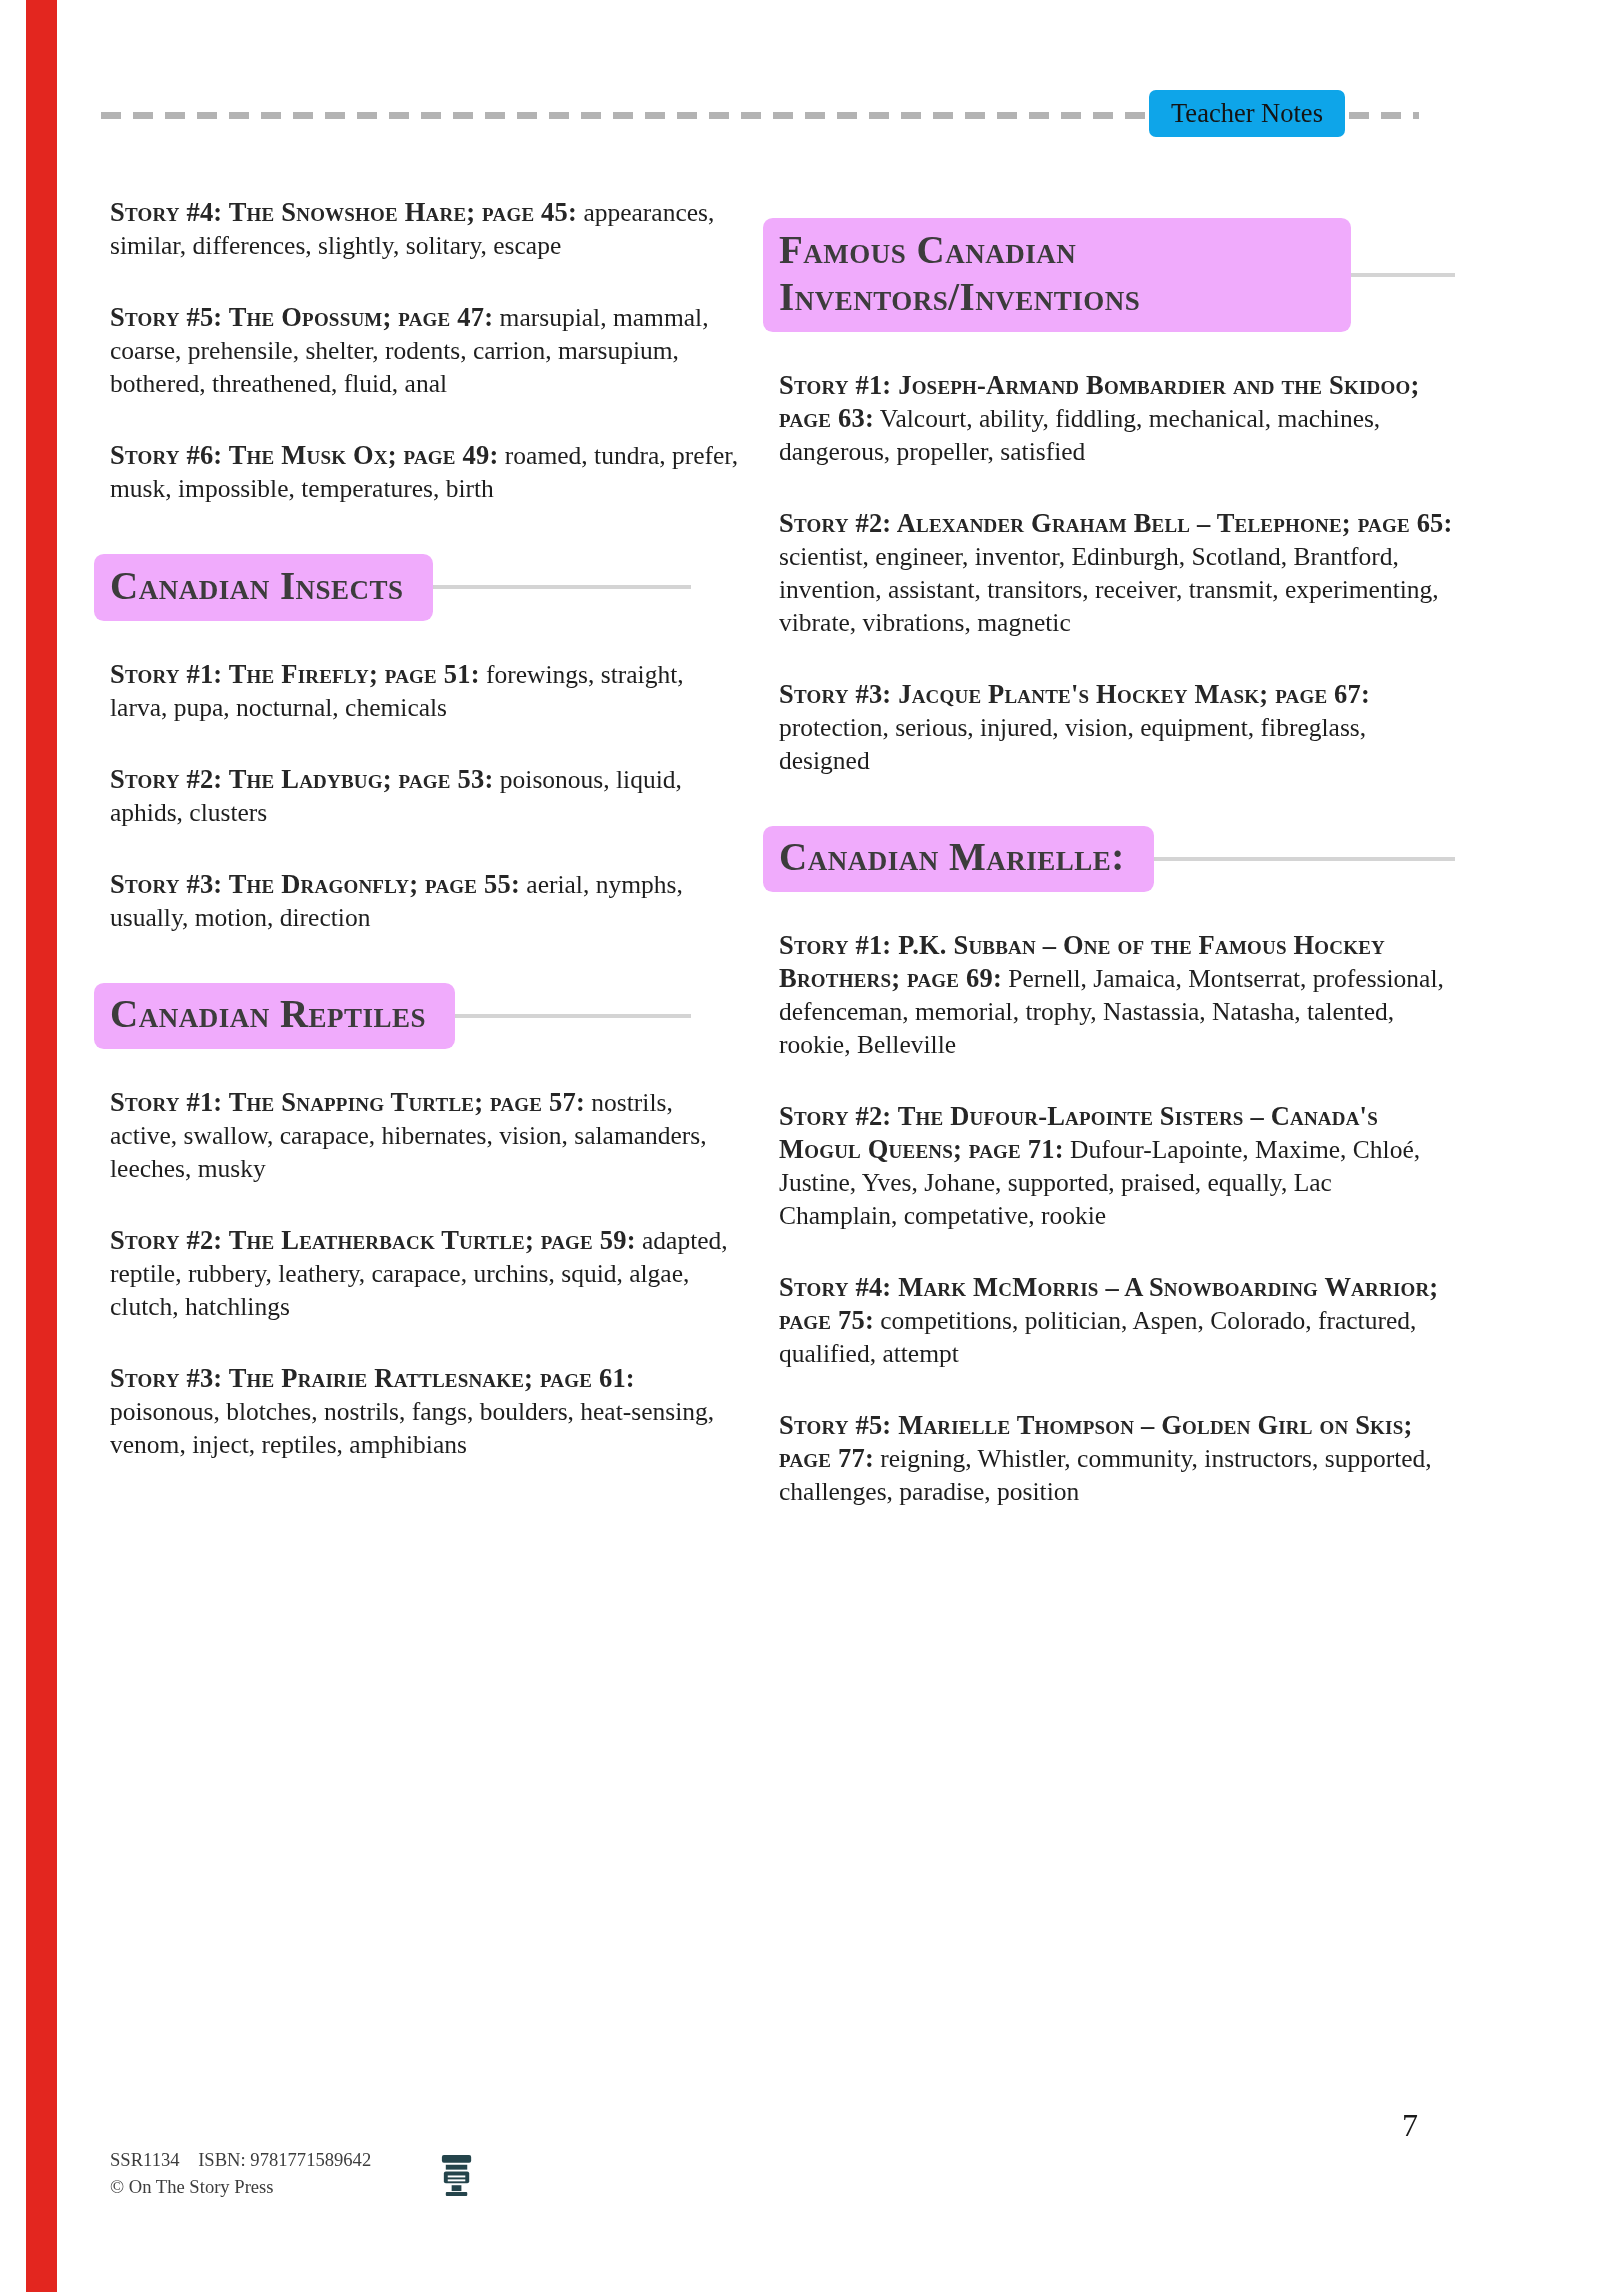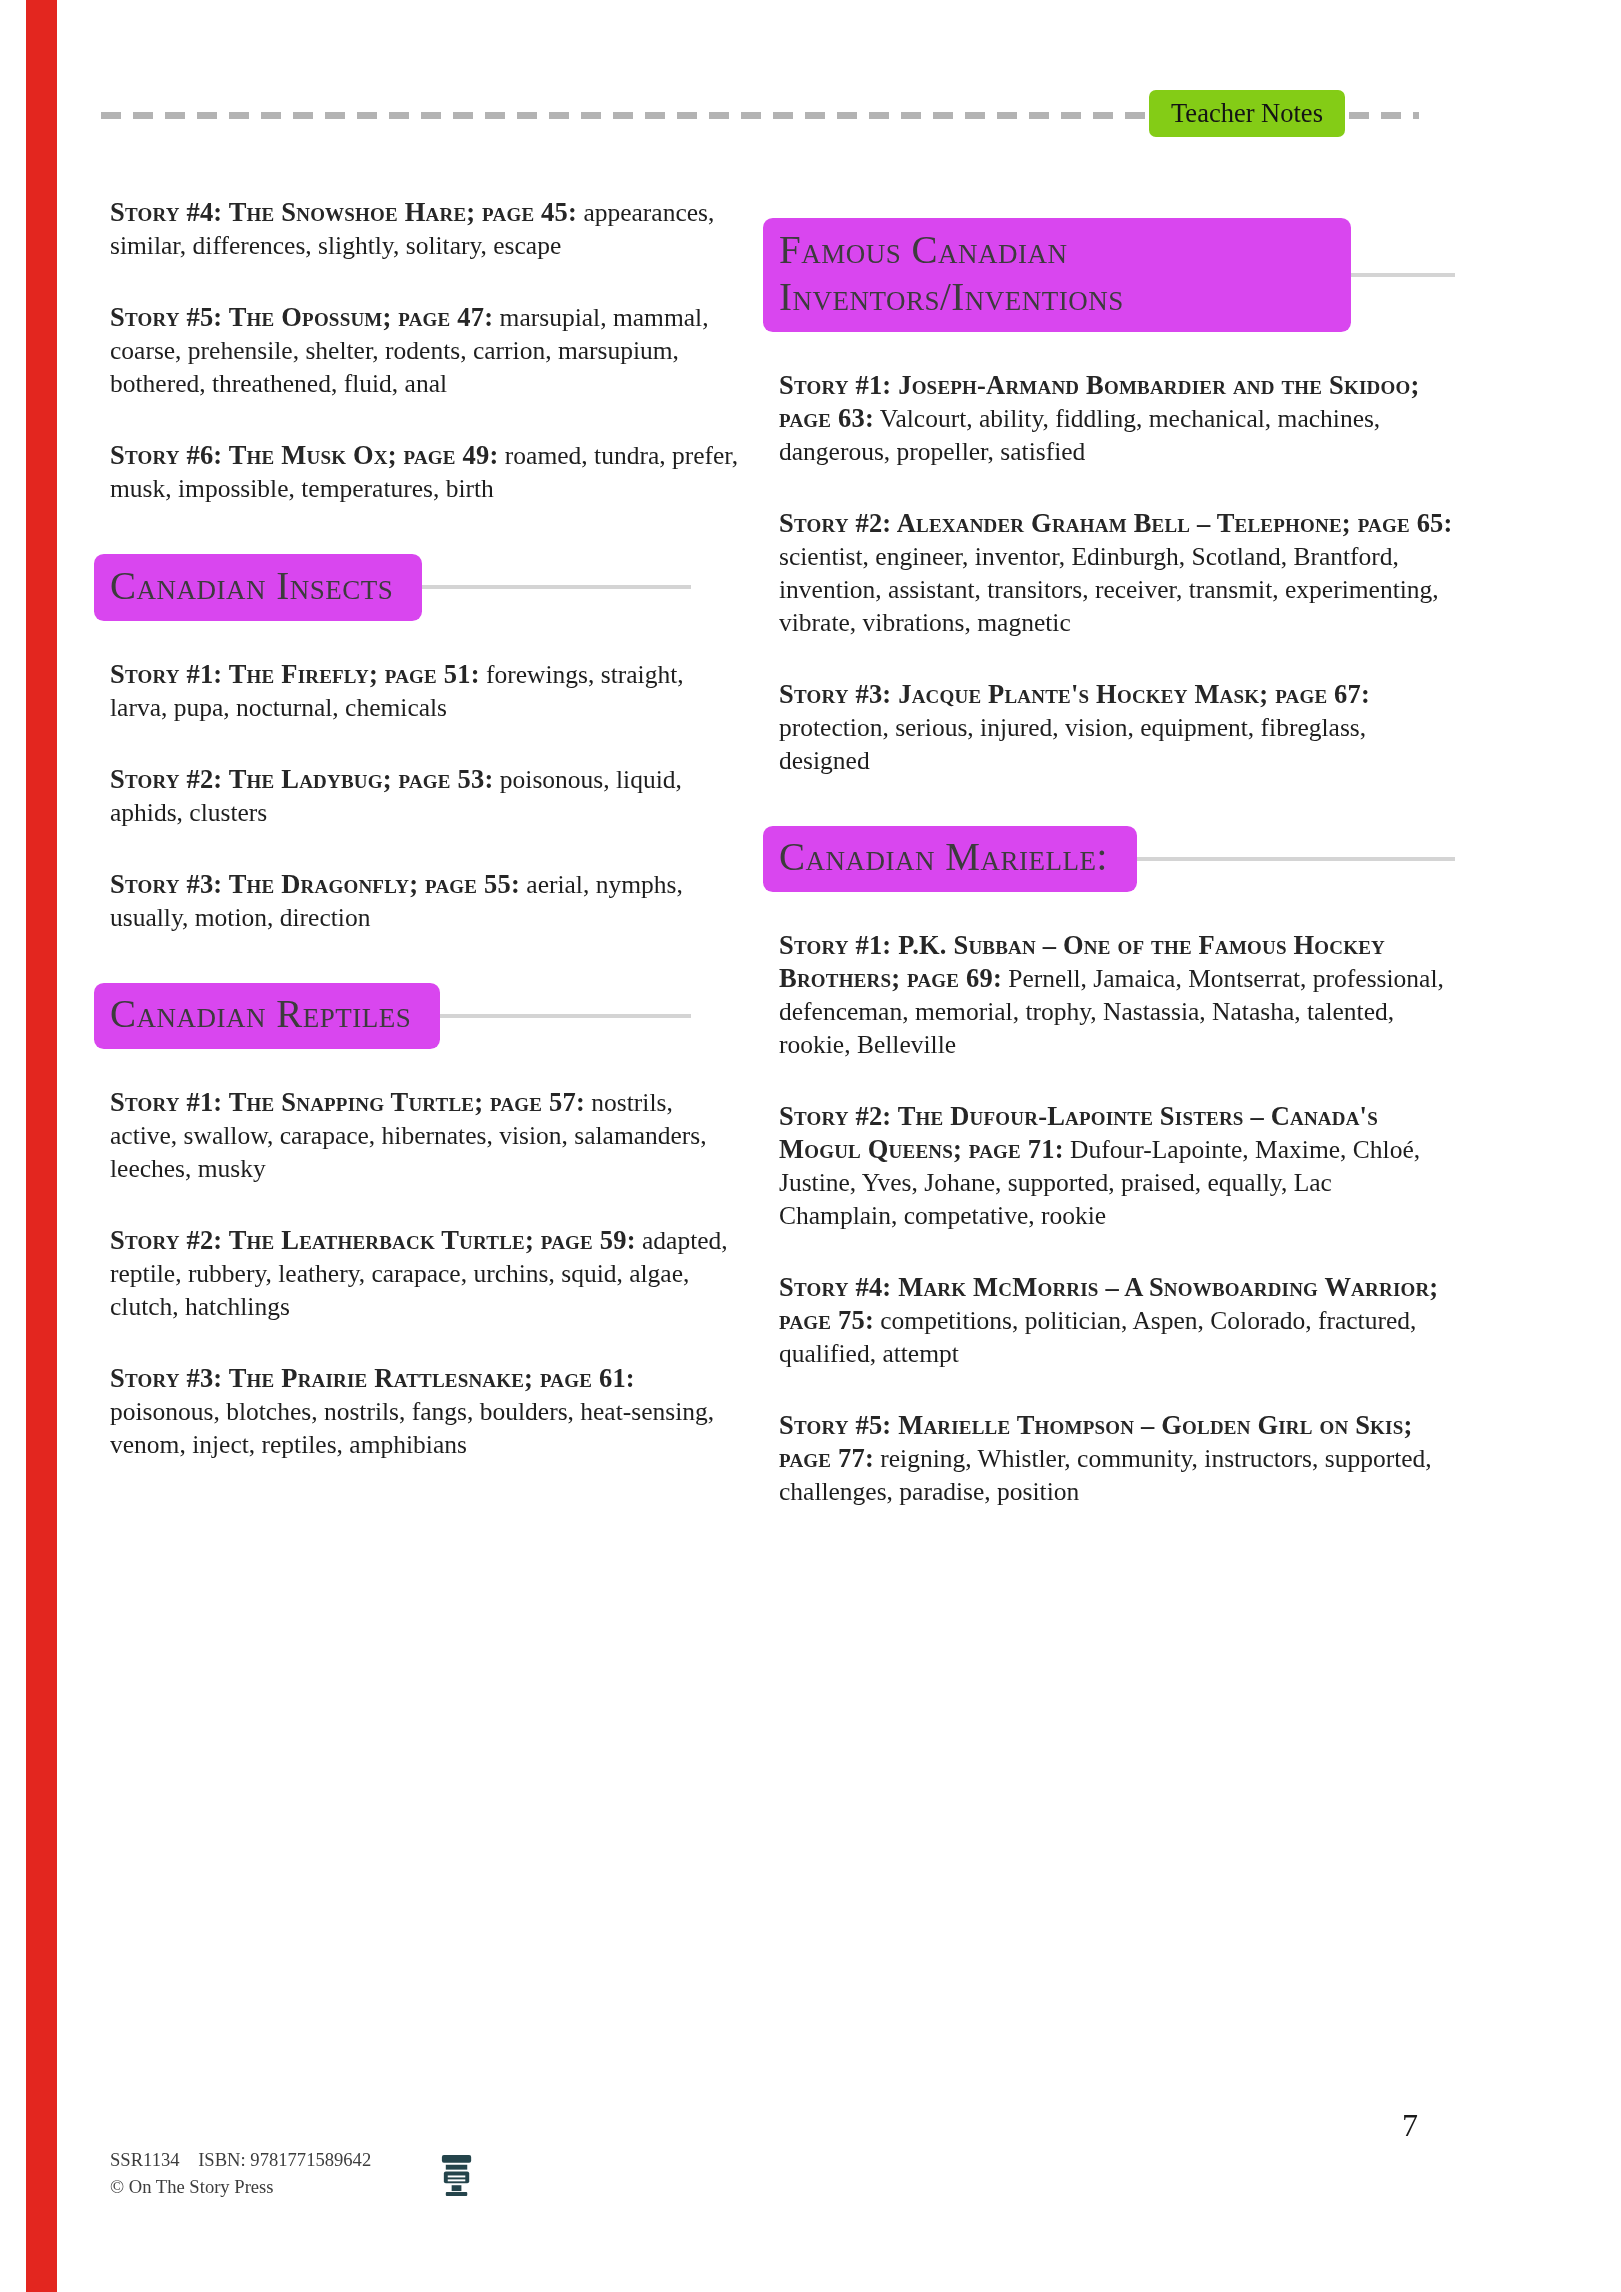--- a/index.html
+++ b/index.html
@@ -23,21 +23,21 @@
   .top-dashes {
     position:absolute; left:101px; top:112px;
     width:1318px; height:6.9px;
     background:repeating-linear-gradient(90deg,#b3b3b3 0 19.6px,transparent 19.6px 32px);
   }
 
   
   .tab {
     position:absolute; left:1149px; top:90px;
     width:196px; height:47px;
-    background:#84cc16; border-radius:6.9px;
+    background:#0ea5e9; border-radius:6.9px;
     display:flex; align-items:center; justify-content:center;
     font-size:26.5px; color:#141414;
     z-index:2;
   }
 
   
   .col { position:absolute; }
   .col-left  { left:110px; top:196px; width:635px; }
   .col-right { left:779px; top:218px; width:676px; }
   .col > :first-child { margin-top:0; }
@@ -54,24 +54,24 @@
     font-size:26.5px;
     color:#262626;
     letter-spacing:0.2px;
   }
 
   .section-row {
     display:flex; align-items:center;
     margin:49px 0 37px -15.7px;
   }
   .section-box {
-    background:#d946ef;
+    background:#f0abfc;
     border-radius:9.8px;
     padding:7.8px 29px 11.8px 15.7px;
-    font-weight:normal;
+    font-weight:bold;
     font-variant:small-caps;
     font-size:39px; line-height:47px;
     color:#3c3c3c;
     max-width:588px;
     letter-spacing:0.5px;
   }
   .section-rule {
     flex:1 1 auto;
     height:3.9px;
     background:#d4d4d4;

